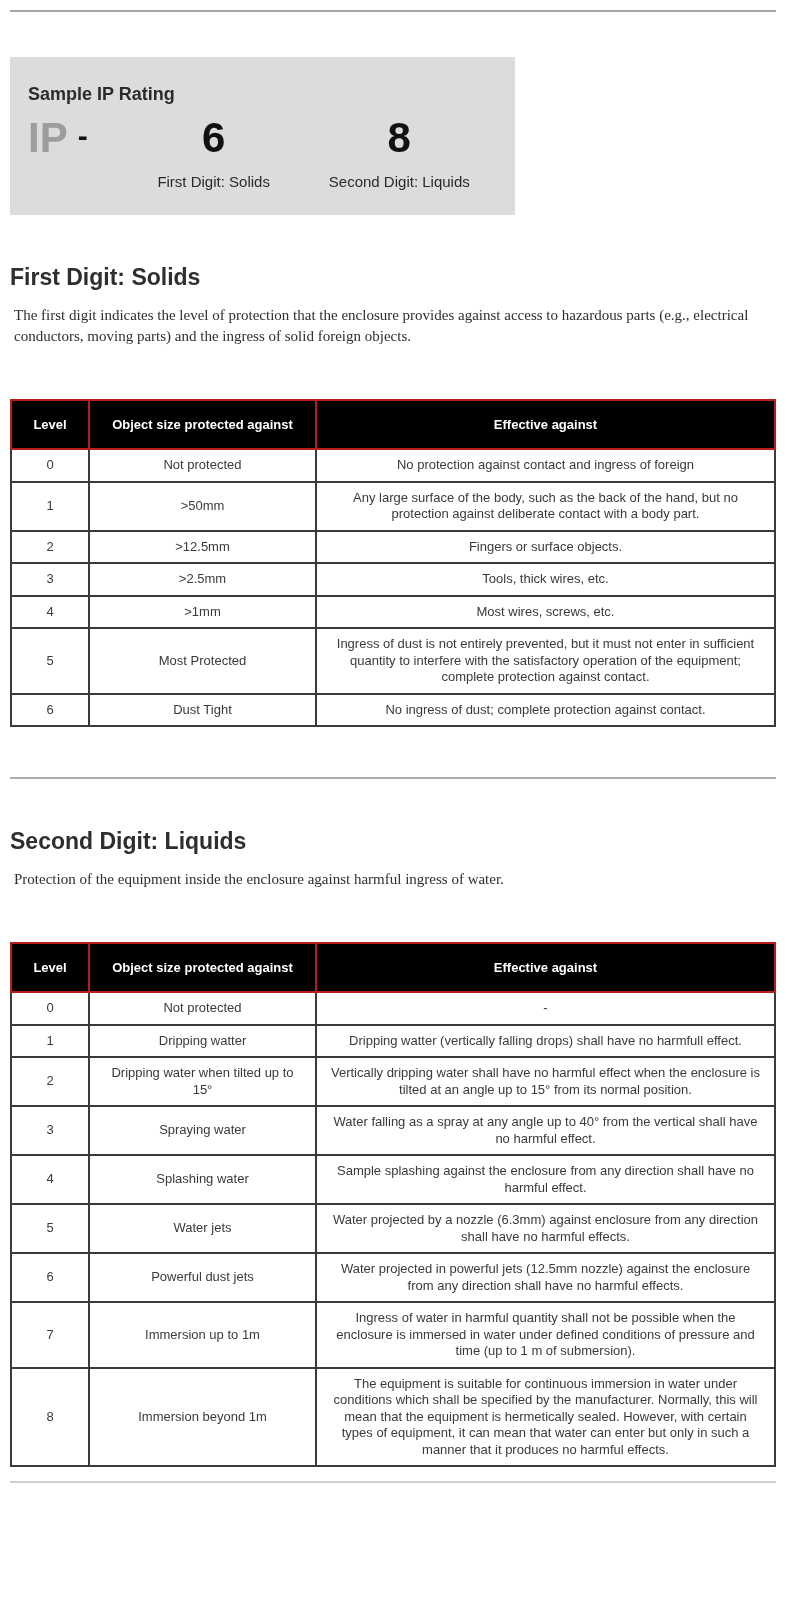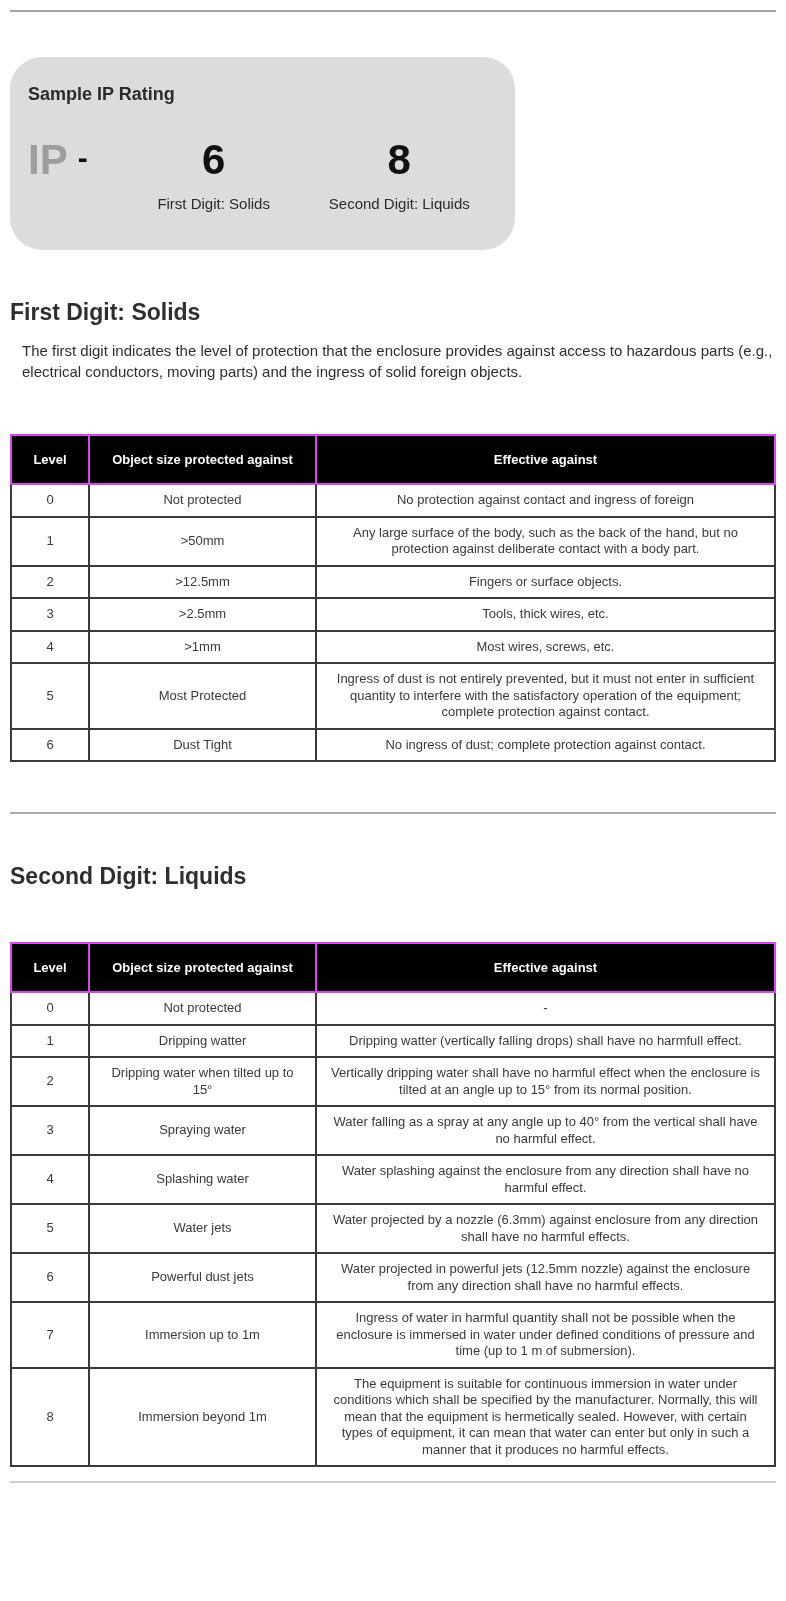--- a/index.html
+++ b/index.html
@@ -19,36 +19,35 @@
     border-top: 2px solid #a6a6a6;
     margin: 10px 0 0 0;
   }
   .hrule.light {
     border-top-color: #cfcfcf;
   }
   
   .sample-box {
     margin-top: 45px;
     width: 505px;
-    height: 193px;
+    height: 158px;
     box-sizing: border-box;
     background: #dcdcdc;
     padding: 26px 18px 12px 18px;
-    border-radius: 32px;
   }
   .sample-title {
     font-size: 18px;
     font-weight: bold;
     color: #2b2b2b;
     line-height: 22px;
   }
   .sample-row {
     display: flex;
     align-items: flex-start;
-    margin-top: 30px;
+    margin-top: 8px;
   }
   .ip-group {
     width: 100px;
     white-space: nowrap;
   }
   .ip-prefix {
     font-size: 42px;
     font-weight: bold;
     color: #9d9d9d;
     line-height: 50px;
@@ -80,42 +79,43 @@
   }
   
   .section-heading {
     margin: 48px 0 0 0;
     font-size: 23px;
     font-weight: bold;
     color: #2e2e2e;
     line-height: 28px;
   }
   .section-desc {
-    margin: 14px 0 0 12px;
+    margin: 14px 0 0 4px;
     font-size: 15px;
     line-height: 21px;
     color: #2e2e2e;
     max-width: 766px;
+    font-family: Liberation Serif, serif;
   }
   .divider-gap { margin-top: 50px; border-top-color: #ababab; }
   
   table.ip-table {
     margin-top: 52px;
     width: 766px;
     border-collapse: collapse;
     table-layout: fixed;
   }
   table.ip-table th {
     background: #000000;
     color: #ffffff;
     font-size: 13px;
     font-weight: bold;
     padding: 16px 6px;
     text-align: center;
-    border: 2px solid #d946ef;
+    border: 2px solid #b91c1c;
   }
   table.ip-table td {
     font-size: 13px;
     line-height: 16.5px;
     color: #3a3a3a;
     text-align: center;
     vertical-align: middle;
     padding: 7px 10px;
     border: 2px solid #3a3a3a;
     background: #ffffff;
@@ -201,20 +201,21 @@
           <td>6</td>
           <td>Dust Tight</td>
           <td>No ingress of dust; complete protection against contact.</td>
         </tr>
       </tbody>
   </table>
 
   <hr class="hrule divider-gap">
 
   <h2 class="section-heading">Second Digit: Liquids</h2>
+  <p class="section-desc">Protection of the equipment inside the enclosure against harmful ingress of water.</p>
 
   <table class="ip-table">
     <colgroup>
         <col class="c-level">
         <col class="c-object">
         <col class="c-effective">
       </colgroup>
     <thead>
         <tr>
           <th>Level</th>
@@ -239,21 +240,21 @@
           <td>Vertically dripping water shall have no harmful effect when the enclosure is tilted at an angle up to 15° from its normal position.</td>
         </tr>
         <tr>
           <td>3</td>
           <td>Spraying water</td>
           <td>Water falling as a spray at any angle up to 40° from the vertical shall have no harmful effect.</td>
         </tr>
         <tr>
           <td>4</td>
           <td>Splashing water</td>
-          <td>Water splashing against the enclosure from any direction shall have no harmful effect.</td>
+          <td>Sample splashing against the enclosure from any direction shall have no harmful effect.</td>
         </tr>
         <tr>
           <td>5</td>
           <td>Water jets</td>
           <td>Water projected by a nozzle (6.3mm) against enclosure from any direction shall have no harmful effects.</td>
         </tr>
         <tr>
           <td>6</td>
           <td>Powerful dust jets</td>
           <td>Water projected in powerful jets (12.5mm nozzle) against the enclosure from any direction shall have no harmful effects.</td>

